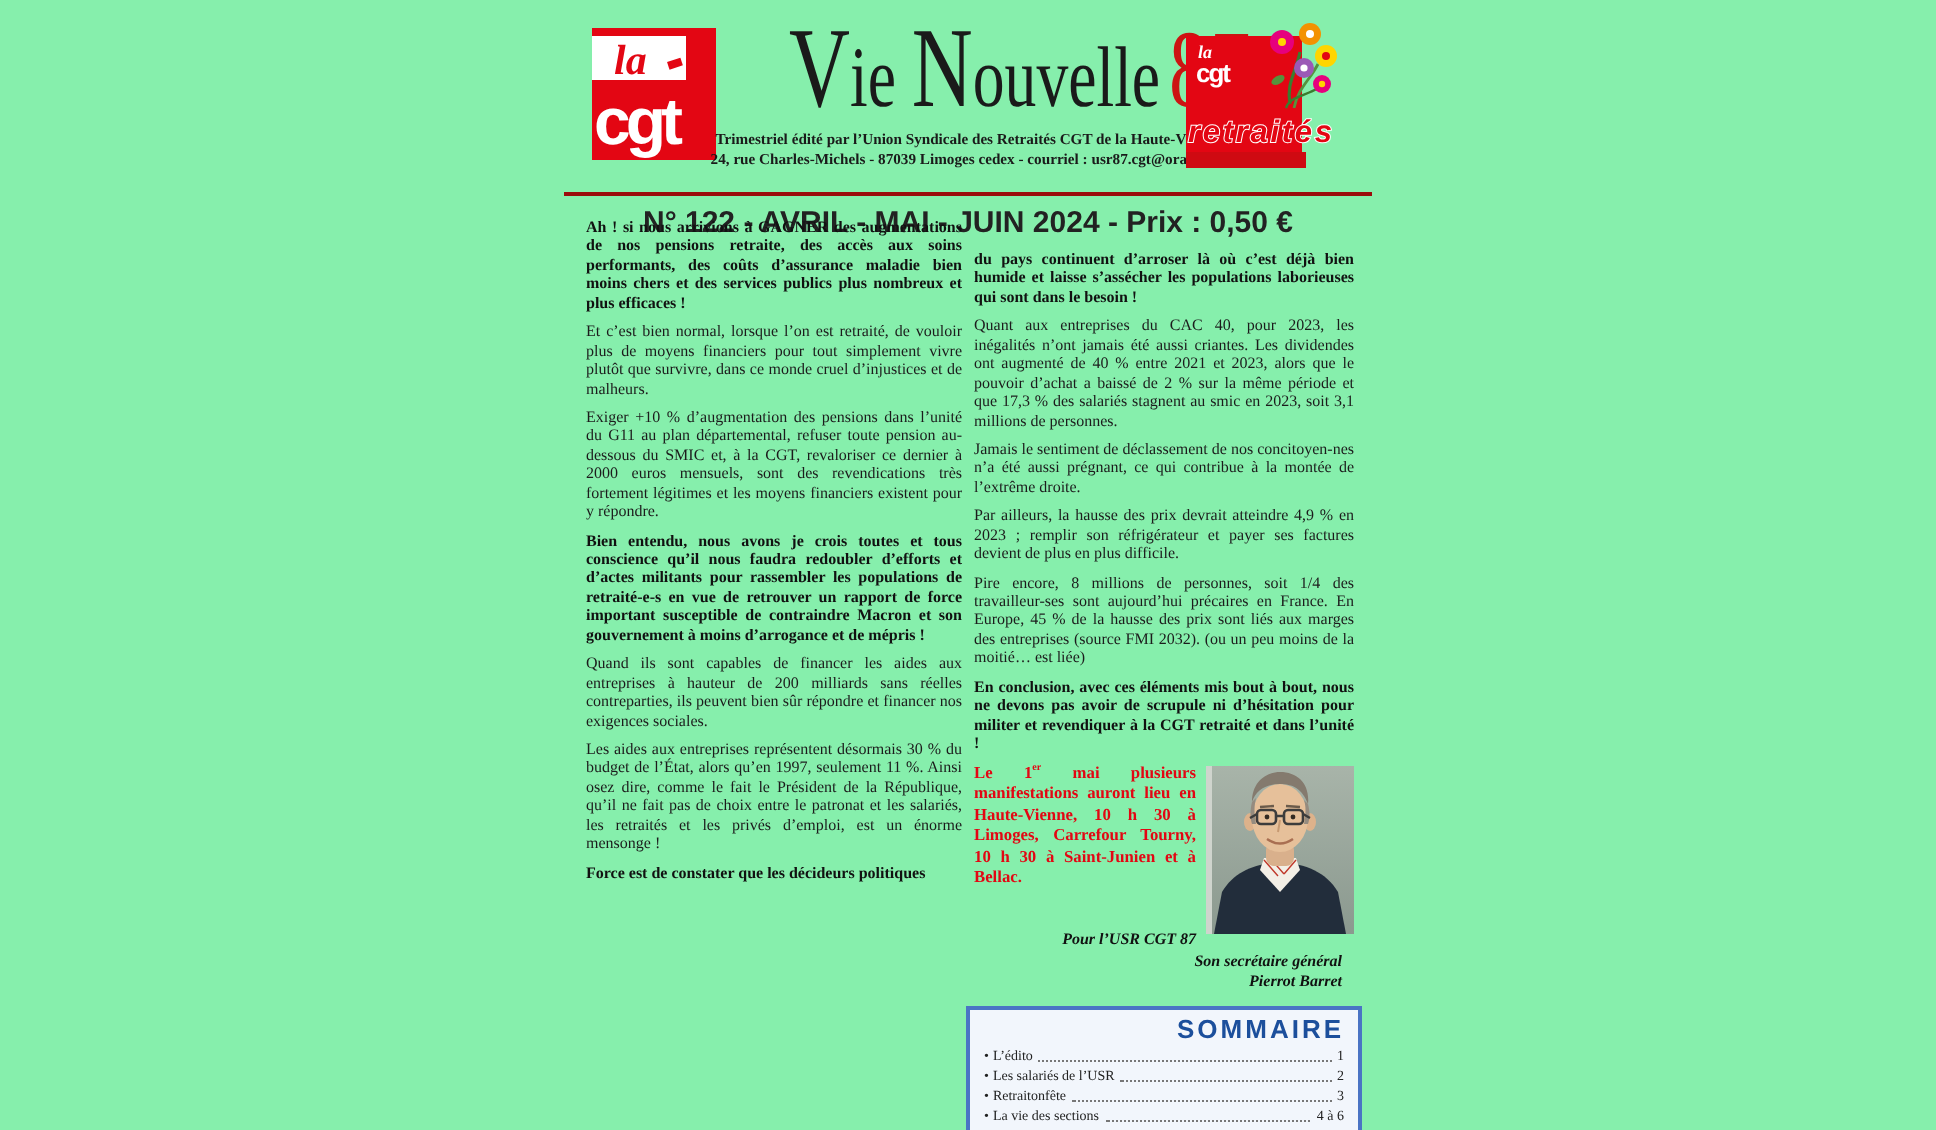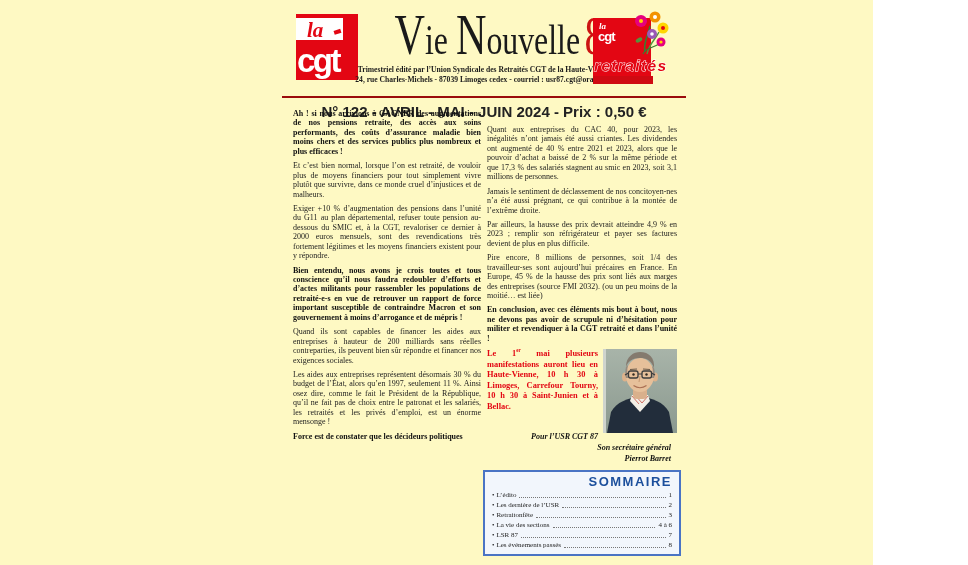--- a/index.html
+++ b/index.html
@@ -1,17 +1,17 @@
 <!DOCTYPE html>
 <html lang="fr"><head>
 <meta charset="utf-8">
 <style>
   * { margin:0; padding:0; box-sizing:border-box; }
   html,body { background:#ffffff; }
-  .canvas { position:relative; width:873px; height:565px; background:#fef9c3; overflow:hidden;
+  .canvas { position:relative; width:968px; height:565px; background:#86efac; overflow:hidden;
             font-family:"Liberation Serif", serif; color:#111; }
   .page { position:absolute; left:282px; top:8px; width:404px; height:549px; }
 
   
   .masthead { position:absolute; left:0; top:0; width:100%; height:117px; }
   .logo-cgt { position:absolute; left:14px; top:6px; width:62px; height:66px; }
   .logo-retraites { position:absolute; left:311px; top:2px; width:76px; height:82px; }
   .masthead-title { position:absolute; left:72px; right:94px; top:0; height:54px; line-height:54px;
                     text-align:center; white-space:nowrap; }
   .title-squeeze { display:inline-block; transform:scaleX(0.74); transform-origin:50% 100%; }
@@ -123,20 +123,21 @@
         <p class="para normal">Quand ils sont capables de financer les aides aux entreprises à hauteur de 200 milliards sans réelles contreparties, ils peuvent bien sûr répondre et financer nos exigences sociales.</p>
 
         <p class="para normal">Les aides aux entreprises représentent désormais 30 % du budget de l’État, alors qu’en 1997, seulement 11 %. Ainsi osez dire, comme le fait le Président de la République, qu’il ne fait pas de choix entre le patronat et les salariés, les retraités et les privés d’emploi, est un énorme mensonge !</p>
 
         <p class="para bold">Force est de constater que les décideurs politiques</p>
       </div>
 
     <div class="col-right">
       <div>
 
+          <p class="para bold">du pays continuent d’arroser là où c’est déjà bien humide et laisse s’assécher les populations laborieuses qui sont dans le besoin !</p>
 
           <p class="para normal">Quant aux entreprises du CAC 40, pour 2023, les inégalités n’ont jamais été aussi criantes. Les dividendes ont augmenté de 40 % entre 2021 et 2023, alors que le pouvoir d’achat a baissé de 2 % sur la même période et que 17,3 % des salariés stagnent au smic en 2023, soit 3,1 millions de personnes.</p>
 
           <p class="para normal">Jamais le sentiment de déclassement de nos concitoyen-nes n’a été aussi prégnant, ce qui contribue à la montée de l’extrême droite.</p>
 
           <p class="para normal">Par ailleurs, la hausse des prix devrait atteindre 4,9 % en 2023 ; remplir son réfrigérateur et payer ses factures devient de plus en plus difficile.</p>
 
           <p class="para normal">Pire encore, 8 millions de personnes, soit 1/4 des travailleur-ses sont aujourd’hui précaires en France. En Europe, 45 % de la hausse des prix sont liés aux marges des entreprises (source FMI 2032). (ou un peu moins de la moitié… est liée)</p>
 
           <p class="para bold">En conclusion, avec ces éléments mis bout à bout, nous ne devons pas avoir de scrupule ni d’hésitation pour militer et revendiquer à la CGT retraité et dans l’unité !</p>
@@ -197,21 +198,21 @@
 
             <div class="sommaire-row">
               <span class="bullet">•</span>
               <span>L’édito</span>
               <span class="leader"></span>
               <span>1</span>
             </div>
 
             <div class="sommaire-row">
               <span class="bullet">•</span>
-              <span>Les dernière de l’USR</span>
+              <span>Les salariés de l’USR</span>
               <span class="leader"></span>
               <span>2</span>
             </div>
 
             <div class="sommaire-row">
               <span class="bullet">•</span>
               <span>Retraitonfête</span>
               <span class="leader"></span>
               <span>3</span>
             </div>

